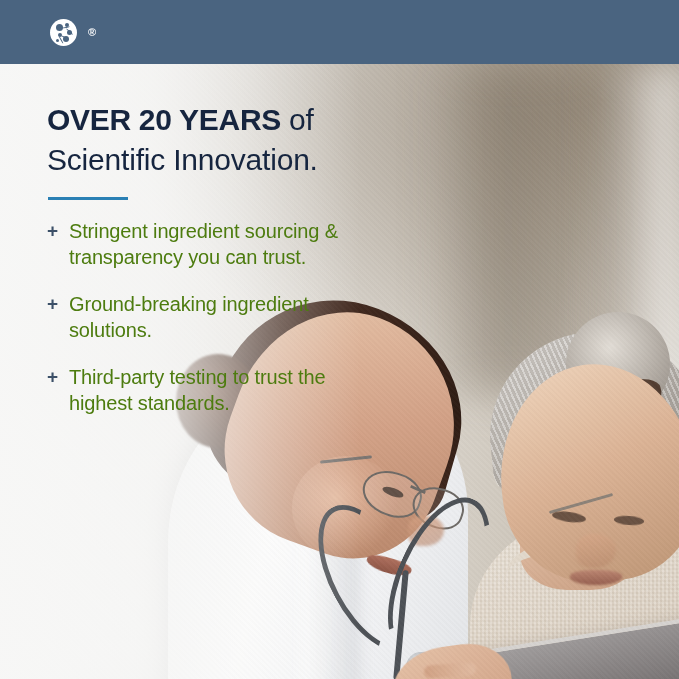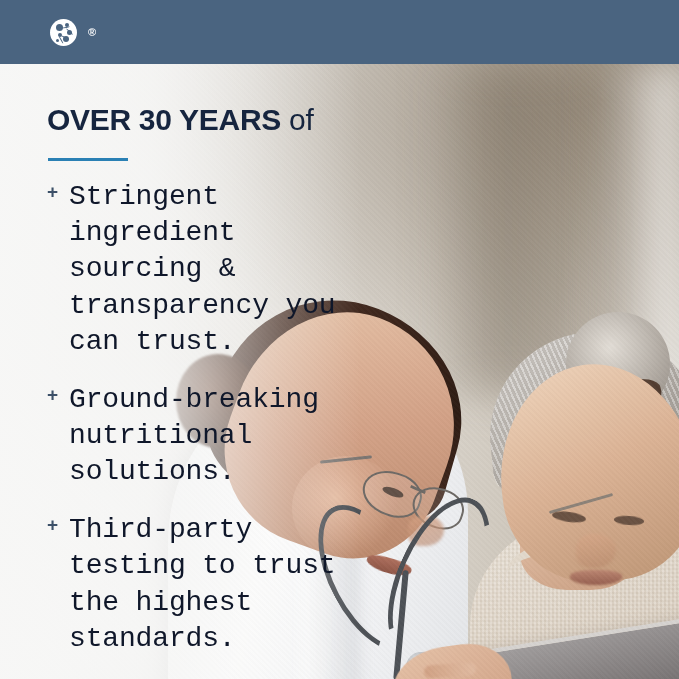--- a/index.html
+++ b/index.html
@@ -297,22 +297,22 @@
   }
   .bullets { margin: 18px 0 0 0; padding: 0; list-style: none; }
   .bullet { display: flex; margin-bottom: 21px; }
   .bullet:last-child { margin-bottom: 0; }
   .plus {
     color: #3c5068; font-size: 19px; font-weight: bold;
     line-height: 1.28; width: 22px; flex: none;
     margin-top: 1px;
   }
   .btext {
-    color: #0f172a; font-size: 28px; line-height: 1.30;
-    font-weight: 400; letter-spacing: -.15px; font-family: Liberation Mono, monospace;
+    color: #4d7c0f; font-size: 20px; line-height: 1.30;
+    font-weight: 400; letter-spacing: -.15px;
   }
 </style>
 </head>
 <body>
 
 <div id="ad">
 
   <div class="scene">
     <div class="wallshadow"></div>
     <div class="wallshadow2"></div>
@@ -374,33 +374,34 @@
         <i class="d4"></i>
           <i class="d5"></i>
           <i class="d6"></i>
       </span>
       <span class="logo-reg">®</span>
     </div>
   </div>
 
   <div class="copy">
     <h1 class="headline">
-      <b>OVER 30 YEARS</b><span> of</span><br>
+      <b>OVER 20 YEARS</b><span> of</span><br>
+      <span>Scientific Innovation.</span>
     </h1>
 
     <div class="rule"></div>
 
     <ul class="bullets">
       <li class="bullet">
         <span class="plus">+</span>
         <span class="btext">Stringent ingredient sourcing &amp; transparency you can trust.</span>
       </li>
       <li class="bullet">
         <span class="plus">+</span>
-        <span class="btext">Ground-breaking nutritional solutions.</span>
+        <span class="btext">Ground-breaking ingredient solutions.</span>
       </li>
       <li class="bullet">
         <span class="plus">+</span>
         <span class="btext">Third-party testing to trust the highest standards.</span>
       </li>
     </ul>
   </div>
 
 </div>
 

